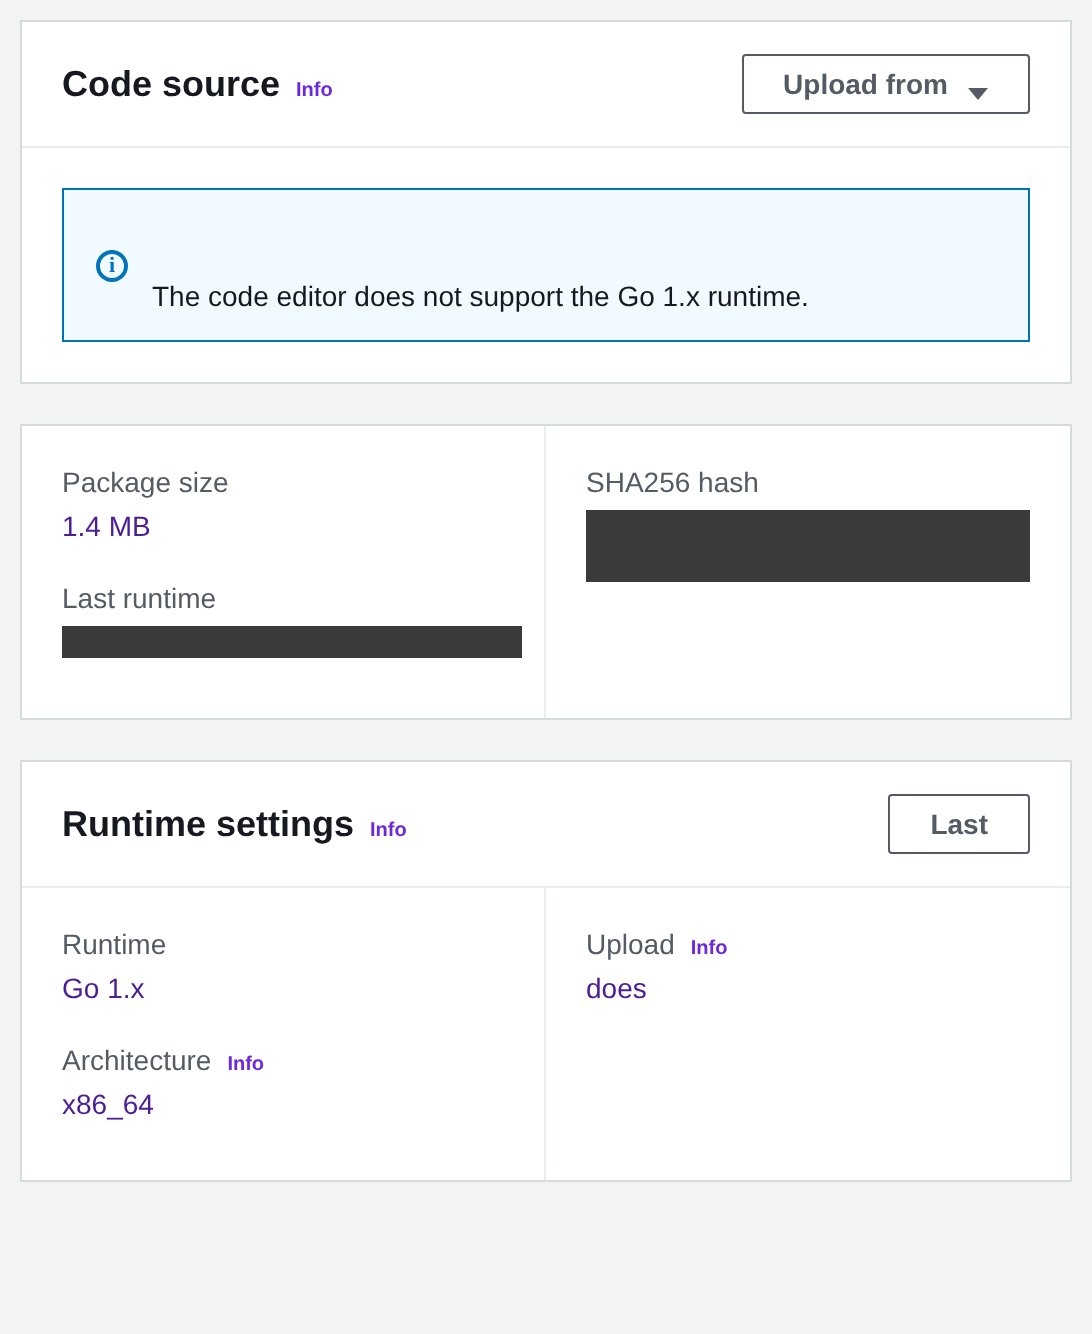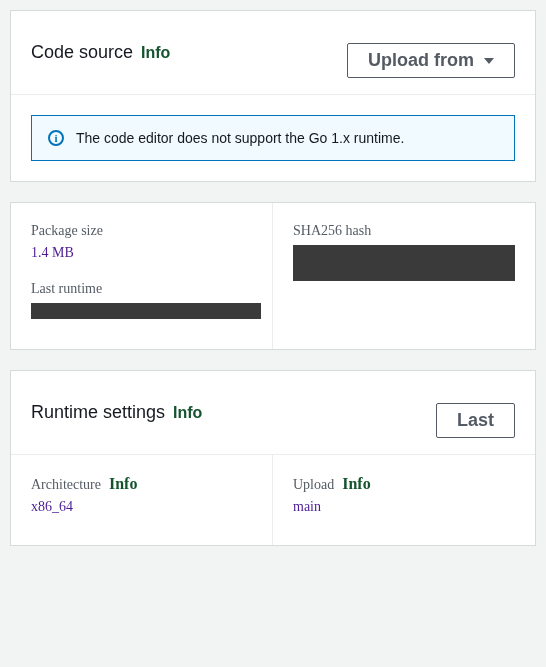--- a/index.html
+++ b/index.html
@@ -26,43 +26,42 @@
       padding: 16px 20px;
       border-bottom: 1px solid #eaeded;
     }
     .panel-header-left {
       display: flex;
       align-items: baseline;
       gap: 8px;
     }
     .panel-title {
       font-size: 18px;
-      font-weight: 400;
+      font-weight: 700;
       color: #16191f;
     }
     .info-link {
-      color: #14532d;
-      font-size: 16px;
+      color: #6d28d9;
+      font-size: 10px;
       font-weight: 700;
       text-decoration: none;
       cursor: pointer;
     }
     .btn {
       background: #fff;
       border: 1px solid #545b64;
       border-radius: 2px;
       padding: 6px 20px;
-      font-size: 18px;
+      font-size: 14px;
       font-weight: 700;
       color: #545b64;
       cursor: pointer;
       display: inline-flex;
-      align-items: center;
+      align-items: flex-end;
       gap: 10px;
-      margin-top: 16px;
     }
     .caret-down {
       width: 0;
       height: 0;
       border-left: 5px solid transparent;
       border-right: 5px solid transparent;
       border-top: 6px solid #545b64;
       display: inline-block;
     }
     .panel-body {
@@ -86,25 +85,25 @@
       justify-content: center;
       color: #0073bb;
       font-size: 11px;
       font-weight: 700;
       font-family: Georgia, serif;
       flex-shrink: 0;
     }
     .info-alert-text {
       font-size: 14px;
       color: #16191f;
+      margin-top: 31px;
     }
     .props-grid {
       display: flex;
       flex-wrap: wrap;
-      font-family: Liberation Serif, serif;
     }
     .prop-col {
       width: 50%;
       padding: 20px 20px 10px 20px;
     }
     .prop-col.left {
       border-right: 1px solid #eaeded;
     }
     .prop-item {
       margin-bottom: 20px;
@@ -181,30 +180,34 @@
   <div class="panel-header">
     <div class="panel-header-left">
       <h2 class="panel-title">Runtime settings</h2>
       <a class="info-link">Info</a>
     </div>
     <button class="btn">Last</button>
   </div>
   <div class="props-grid">
     <div class="prop-col left">
       <div class="prop-item">
+        <div class="prop-label">Runtime</div>
+        <div class="prop-value">Go 1.x</div>
+      </div>
+      <div class="prop-item">
         <div class="prop-label">
           <span>Architecture</span>
           <a class="info-link">Info</a>
         </div>
         <div class="prop-value">x86_64</div>
       </div>
     </div>
     <div class="prop-col">
       <div class="prop-item">
         <div class="prop-label">
           <span>Upload</span>
           <a class="info-link">Info</a>
         </div>
-        <div class="prop-value">main</div>
+        <div class="prop-value">does</div>
       </div>
     </div>
   </div>
 </div>
 
 </body></html>

